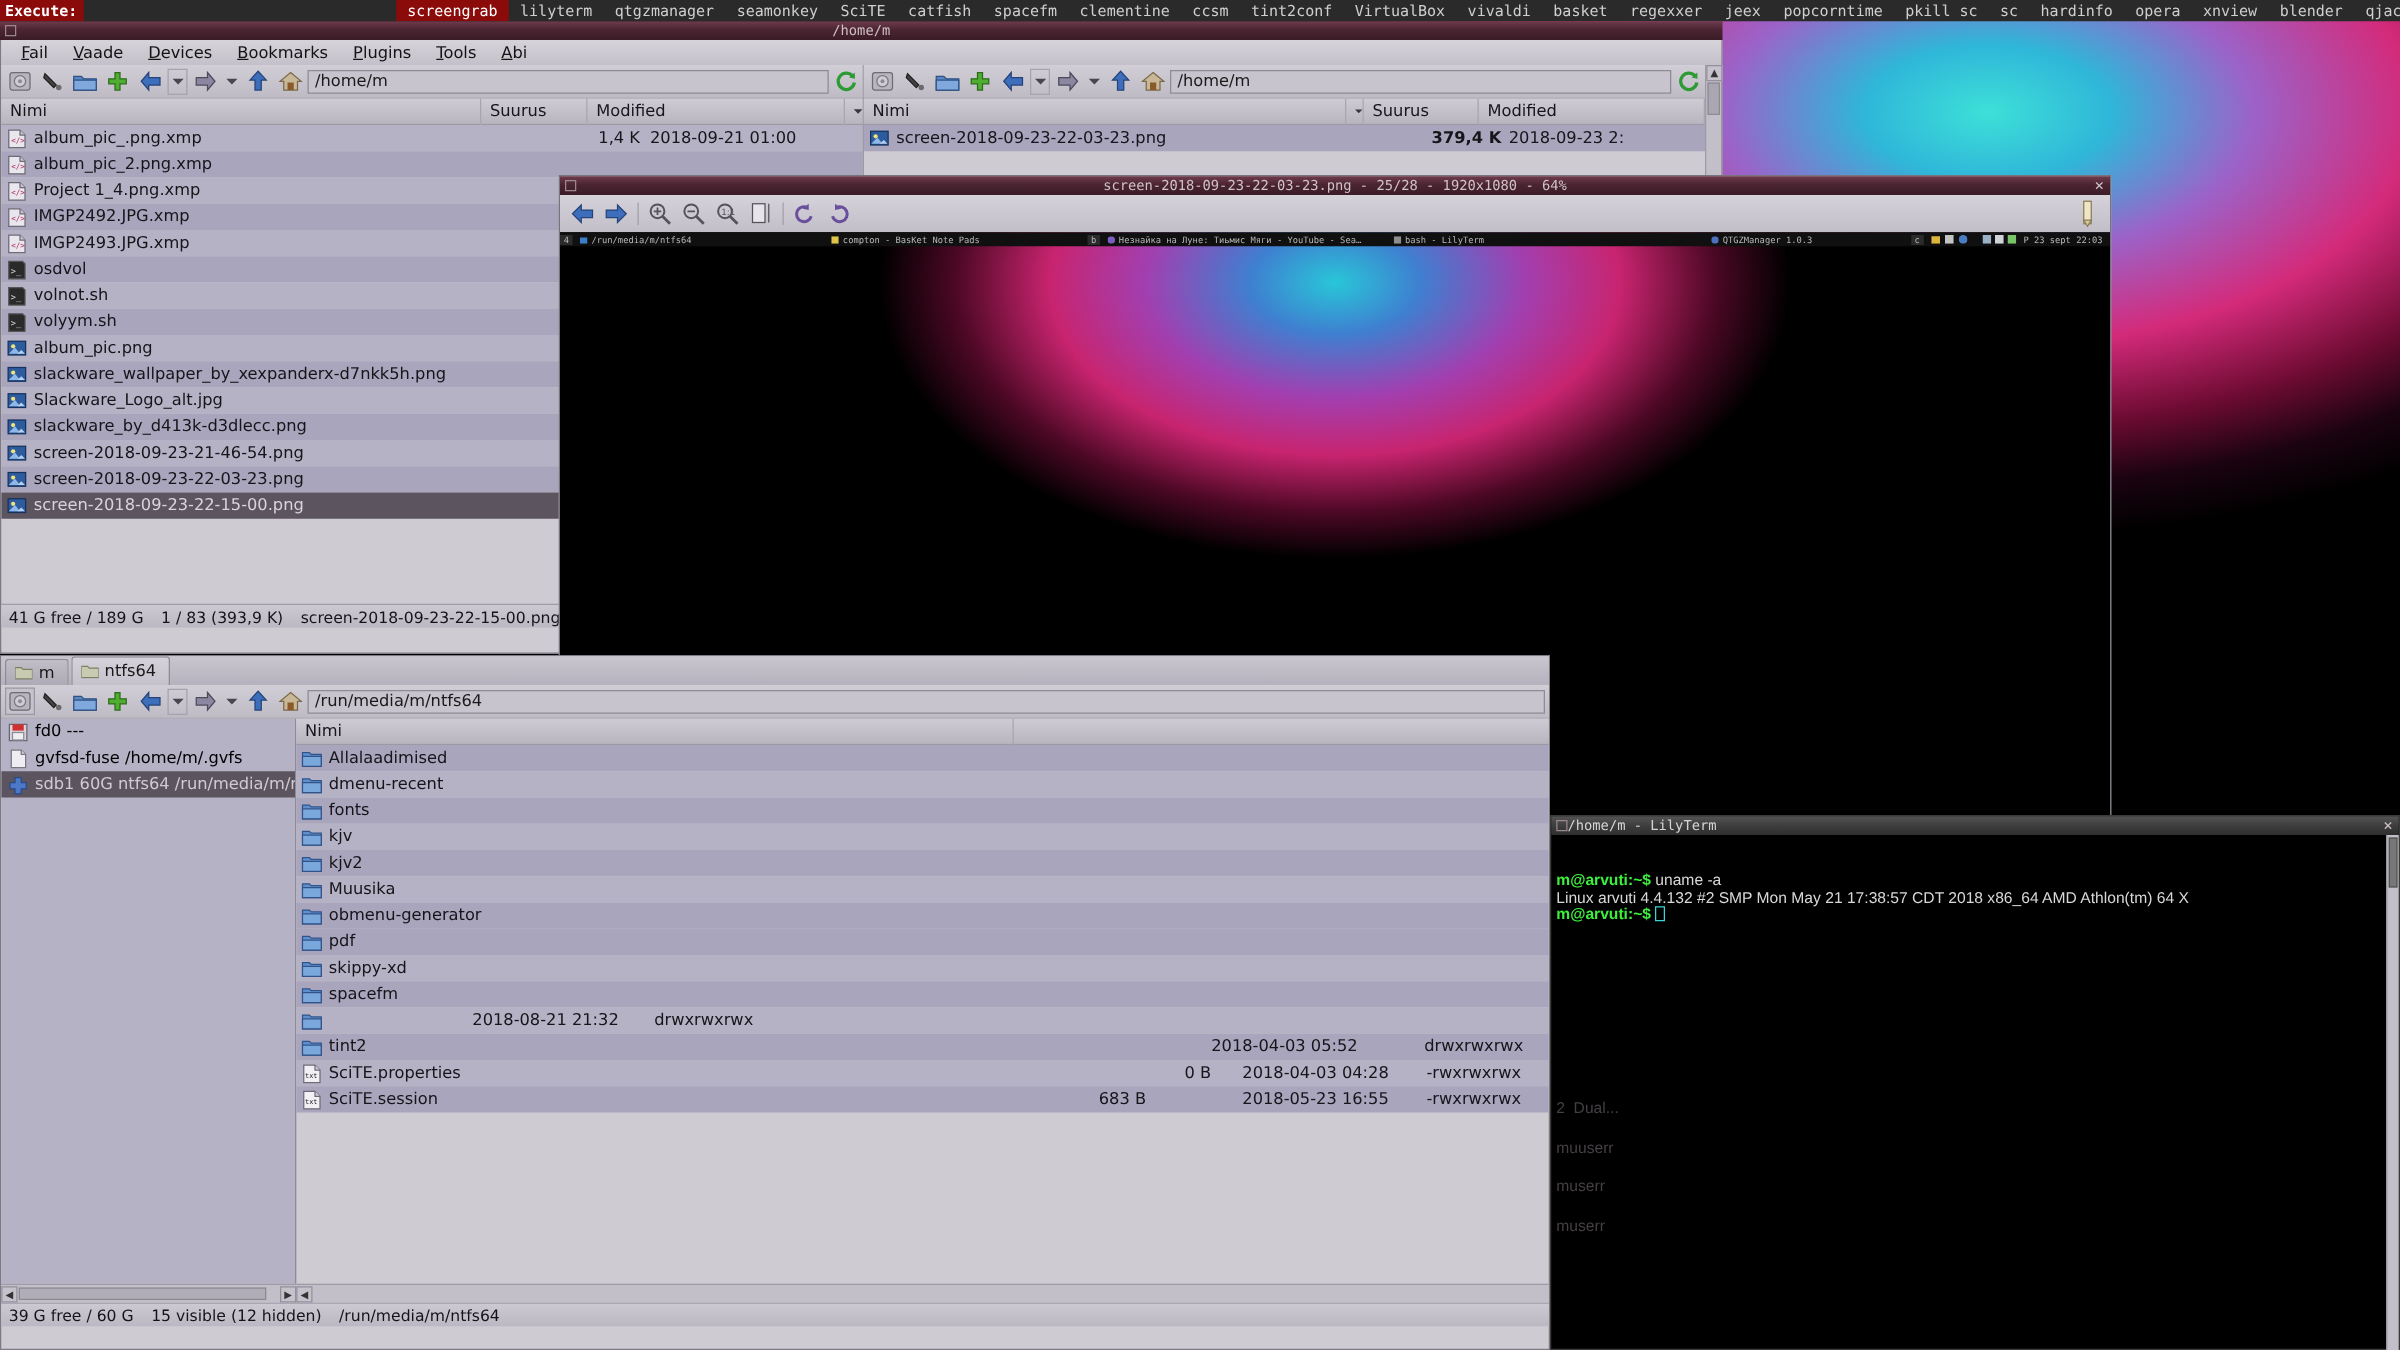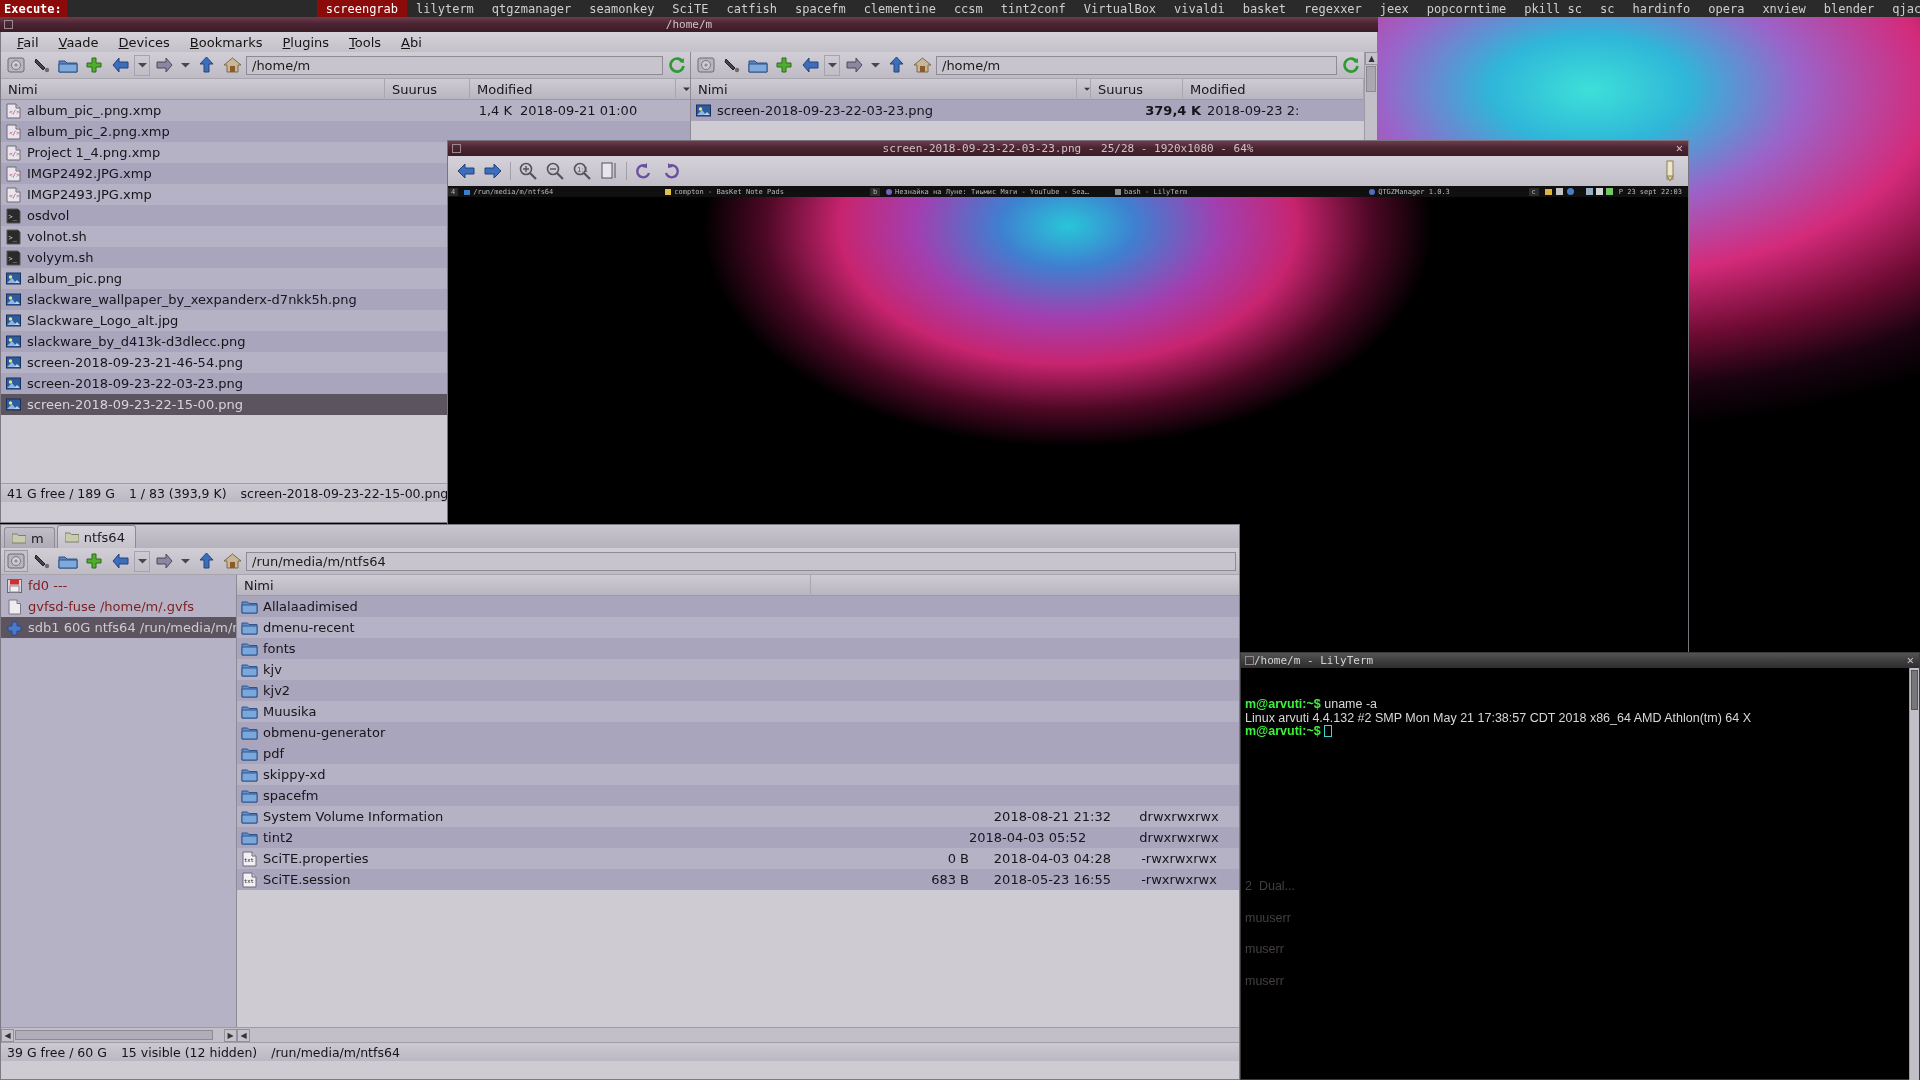--- a/index.html
+++ b/index.html
@@ -135,21 +135,21 @@
     border-radius: 3px 3px 0 0; margin-right: 2px;
   }
   .tab.active {
     height: 23px;
     background: linear-gradient(to bottom,#d6d2da,#c6c2cc);
   }
 
   
   .devpane { background: #b5b2c6; border-right: 1px solid #8d8a96; overflow: hidden; }
   .devrow { height: 21px; display: flex; align-items: center; font-size: 13px;
-            color: #7f1d1d; padding-left: 5px; white-space: nowrap; }
+            color: #000000; padding-left: 5px; white-space: nowrap; }
   .devrow.sel { background: #5c5560; color: #cfcbd3; }
 
   
   .vscroll { position:absolute; top:0; right:0; width:13px; bottom:0;
              background:#c3bfc9; border-left:1px solid #9e9aa6; }
   .vscroll .thumb { position:absolute; left:1px; right:1px; background:#aaa6b2; border:1px solid #8d8995; }
   .hscroll { height: 15px; background:#c3bfc9; border-top:1px solid #9e9aa6; position: relative; }
   .hscroll .thumb { position:absolute; top:2px; bottom:2px; background:#b0acb8; border:1px solid #8d8995; }
   .sbarrow { position:absolute; width:13px; height:13px; background:#c6c2cc; border:1px solid #94909c;
              font-size:8px; color:#333; display:flex; align-items:center; justify-content:center; }
@@ -943,21 +943,20 @@
                 <span class="fname" style="flex: 1 1 0%;">spacefm</span>
                 <span style="width: 90px; text-align: right;"></span>
                 <span style="width: 150px; text-align: right; padding-right: 8px;"></span>
                 <span style="width: 120px; text-align: center;"></span>
               </div>
               <div class="frow even">
                 <svg class="icn" viewBox="0 0 17 16">
                   <path d="M1 3 h5.5 l1.5 1.5 H16 V14 H1 Z" fill="#5f90cd" stroke="#30548a"></path>
                   <path d="M1 6 h15 v8 H1 Z" fill="#7aa8dd" stroke="#30548a"></path>
                 </svg>
-                <span class="fname" style="flex: 1 1 0%;">System Volume Information</span>
                 <span style="width: 90px; text-align: right;"></span>
                 <span style="width: 150px; text-align: right; padding-right: 8px;">2018-08-21 21:32</span>
                 <span style="width: 120px; text-align: center;">drwxrwxrwx</span>
               </div>
               <div class="frow odd">
                 <svg class="icn" viewBox="0 0 17 16">
                   <path d="M1 3 h5.5 l1.5 1.5 H16 V14 H1 Z" fill="#5f90cd" stroke="#30548a"></path>
                   <path d="M1 6 h15 v8 H1 Z" fill="#7aa8dd" stroke="#30548a"></path>
                 </svg>
                 <span class="fname" style="flex: 1 1 0%;">tint2</span>
@@ -976,21 +975,21 @@
                 <span style="width: 150px; text-align: right; padding-right: 8px;">2018-04-03 04:28</span>
                 <span style="width: 120px; text-align: center;">-rwxrwxrwx</span>
               </div>
               <div class="frow odd">
                 <svg class="icn" viewBox="0 0 17 16">
                   <path d="M2 1 h9 l4 4 v10 H2 Z" fill="#f2f0f4" stroke="#6e6a76"></path>
                   <path d="M11 1 v4 h4" fill="#d0ccd6" stroke="#6e6a76"></path>
                   <text x="3" y="11" font-size="5.5" fill="#222" font-family="monospace">txt</text>
                 </svg>
                 <span class="fname" style="flex: 1 1 0%;">SciTE.session</span>
-                <span style="width: 90px; text-align: right;">683 B</span>
+                <span style="width: 90px; text-align: left;">683 B</span>
                 <span style="width: 150px; text-align: right; padding-right: 8px;">2018-05-23 16:55</span>
                 <span style="width: 120px; text-align: center;">-rwxrwxrwx</span>
               </div>
             </div>
         </div>
       </div>
 
       <div style="display:flex;height:15px;">
         <div class="hscroll" style="width:236px;position:relative;">
           <div class="thumb" style="left:14px;width:198px"></div>

